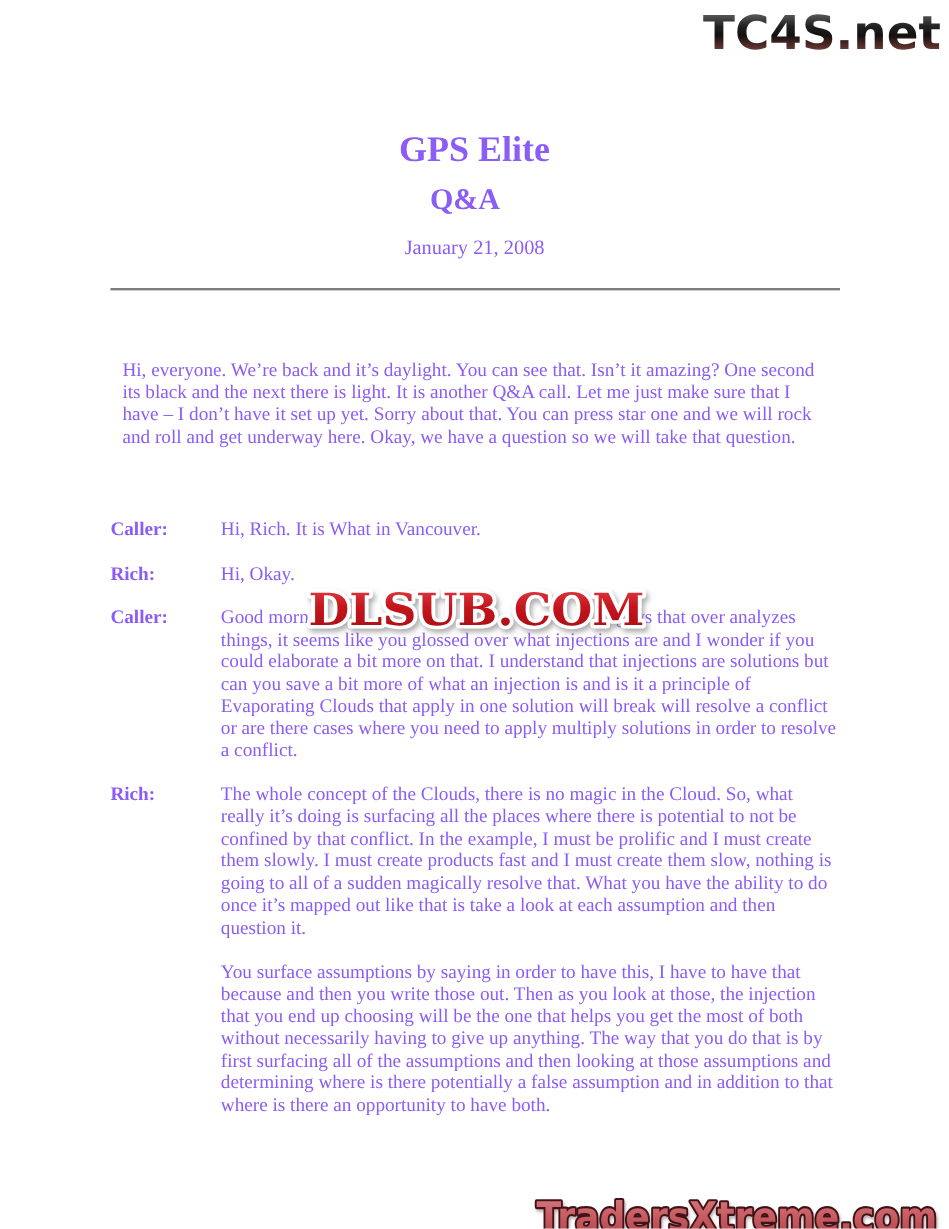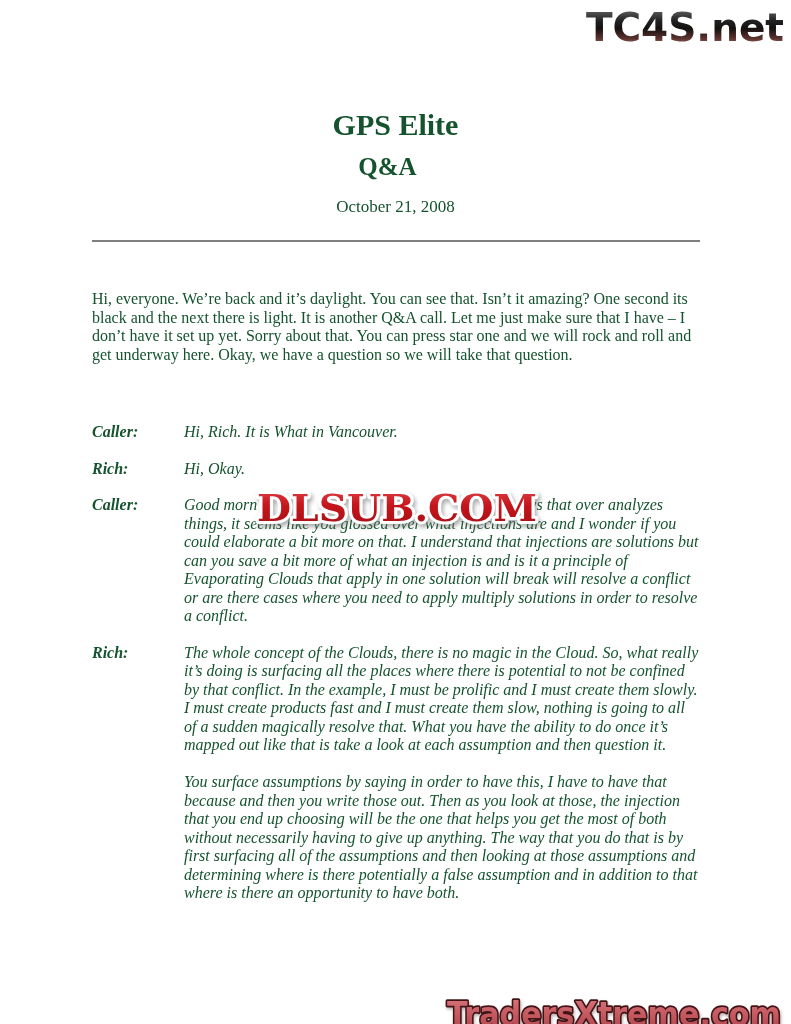--- a/index.html
+++ b/index.html
@@ -5,21 +5,21 @@
   html, body { margin: 0; padding: 0; background: #ffffff; }
   .page {
     position: relative;
     width: 791px;
     height: 1024px;
     background: #ffffff;
     overflow: hidden;
     font-family: "Liberation Serif", serif;
     font-size: 16px;
     line-height: 18.5px;
-    color: #14532d;
+    color: #8b5cf6;
   }
 
   
   .tc4s-logo {
     position: absolute;
     top: 3px;
     right: 4px;
     width: 205px;
     height: 48px;
   }
@@ -60,23 +60,23 @@
     margin: 0;
   }
 
   
   .body-text {
     position: absolute;
     top: 290px;
     left: 92px;
     width: 609px;
   }
-  .intro { margin: 0; }
-
-  .dialogue { margin-top: 59px; font-style: italic; }
+  .intro { margin: 10px; }
+
+  .dialogue { margin-top: 59px; }
   .dialogue-row {
     display: flex;
     margin-bottom: 18px;
   }
   .speaker {
     width: 92px;
     flex-shrink: 0;
     font-weight: bold;
   }
   .utterance { width: 517px; }
@@ -128,21 +128,21 @@
           <stop offset="100%" stop-color="#d6b8b2"></stop>
         </linearGradient>
       </defs>
       <text x="202" y="38" text-anchor="end" font-family="DejaVu Sans, sans-serif" font-weight="bold" font-size="39" fill="url(#tc4sGrad)">TC4S.net</text>
     </svg>
   </div>
 
   <div class="title-block">
     <h1 class="doc-title">GPS Elite</h1>
     <h2 class="doc-subtitle">Q&amp;A</h2>
-    <div class="doc-date">October 21, 2008</div>
+    <div class="doc-date">January 21, 2008</div>
   </div>
 
   <hr class="rule">
 
   <div class="body-text">
     <p class="intro">Hi, everyone. We’re back and it’s daylight. You can see that. Isn’t it amazing? One second its black and the next there is light. It is another Q&amp;A call. Let me just make sure that I have – I don’t have it set up yet. Sorry about that. You can press star one and we will rock and roll and get underway here. Okay, we have a question so we will take that question.</p>
 
     <div class="dialogue">
 
       <div class="dialogue-row">

